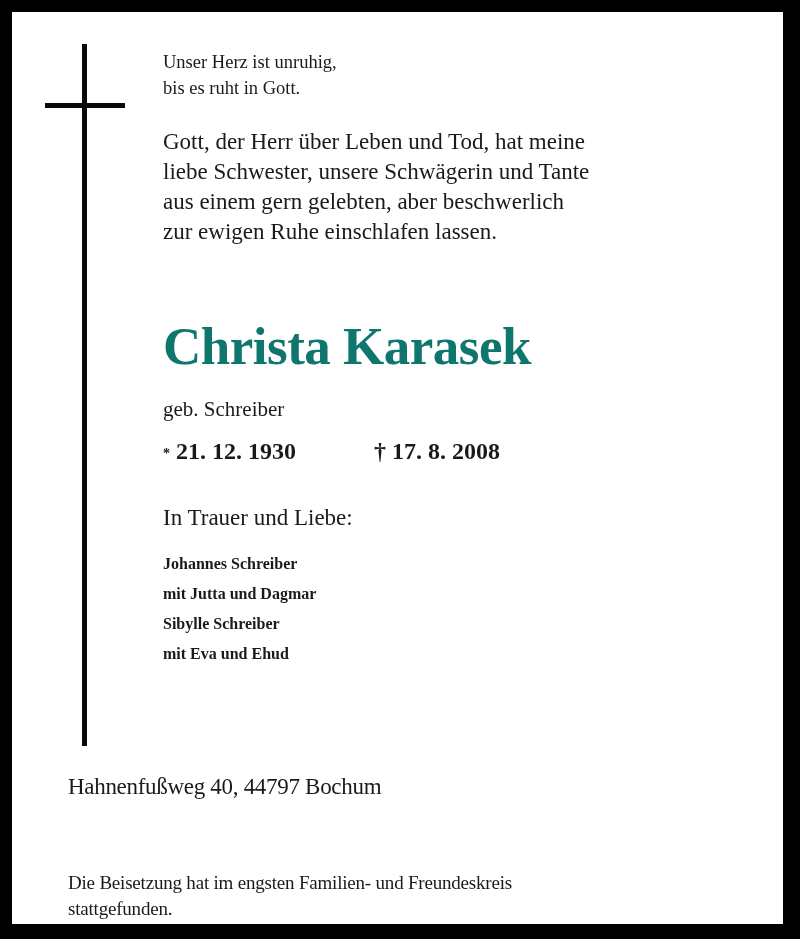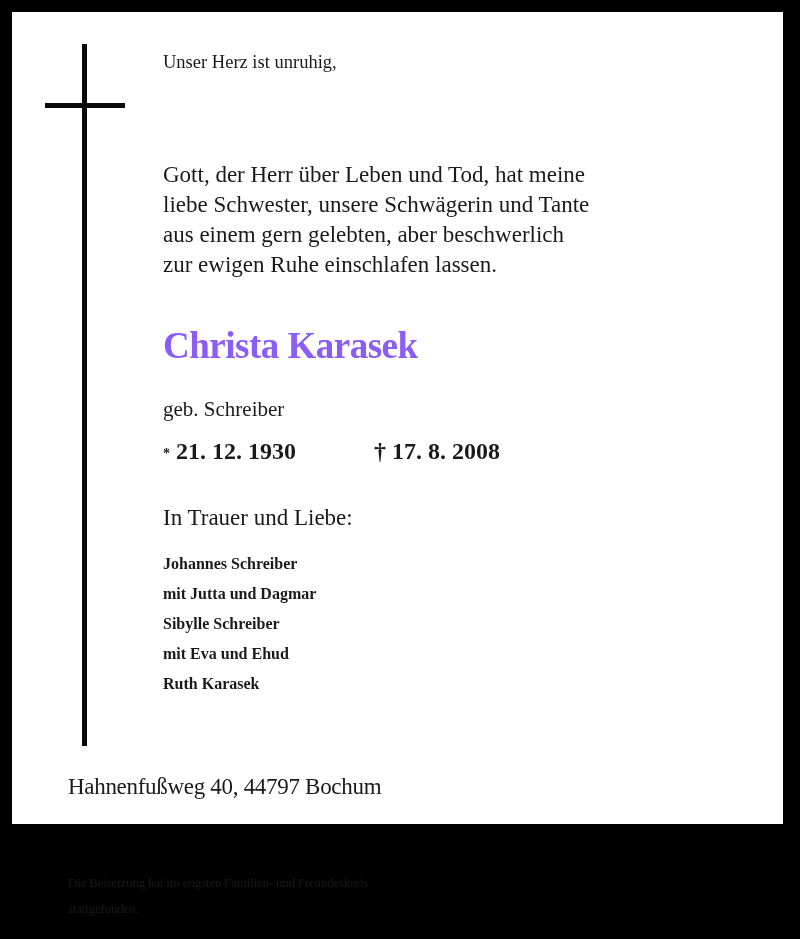--- a/index.html
+++ b/index.html
@@ -1,44 +1,45 @@
 <!DOCTYPE html>
 <html><head>
 <meta charset="utf-8">
 <style>
   html, body { margin:0; padding:0; }
   body { width:800px; height:939px; background:#000; position:relative; overflow:hidden; }
-  .frame { position:absolute; left:12px; top:12px; width:771px; height:812px; background:#fff; }
+  .frame { position:absolute; left:12px; top:12px; width:771px; height:912px; background:#fff; }
   .serif { font-family: "Liberation Serif", "DejaVu Serif", serif; color:#1a1a1a; }
   .cross-v { position:absolute; left:70px; top:32px; width:5px; height:702px; background:#0a0a0a; }
   .cross-h { position:absolute; left:33px; top:91px; width:80px; height:5px; background:#0a0a0a; }
   .abs { position:absolute; white-space:nowrap; }
   .motto { left:151px; top:37px; font-size:18.5px; line-height:26px; }
-  .intro { left:151px; top:115px; font-size:23px; line-height:30px;margin-top:33px; }
-  .name { left:151px; top:304px; font-size:37px; font-weight:bold; line-height:60px; color:#8b5cf6; letter-spacing:-0.5px; }
+  .intro { left:151px; top:115px; font-size:23px; line-height:30px; }
+  .name { left:151px; top:304px; font-size:53px; font-weight:bold; line-height:60px; color:#0f766e; letter-spacing:-0.5px; }
   .maiden { left:151px; top:383px; font-size:21px; font-weight:normal; line-height:28px; }
   .dates { left:151px; top:424px; font-size:24px; font-weight:bold; line-height:30px; }
   .dates .birth { display:inline-block; width:205px; }
   .dates .star { font-size:14px; vertical-align:top; position:relative; top:3px; margin-right:6px; }
   .mourn-intro { left:151px; top:491px; font-size:23px; line-height:30px; }
   .mourners { left:151px; top:537px; font-size:16px; font-weight:bold; line-height:30px; }
   .closing { left:151px; top:698px; font-size:23px; line-height:30px; }
   .address { left:56px; top:760px; font-size:23px; line-height:30px; letter-spacing:-0.3px; }
-  .note { left:56px; top:858px; font-size:13px; line-height:26px; letter-spacing:-0.2px; }
+  .note { left:56px; top:858px; font-size:19px; line-height:26px; letter-spacing:-0.2px; }
   .line { display:block; }
 </style>
 </head>
 <body>
 
 <div class="frame serif">
   <div class="cross-v"></div>
   <div class="cross-h"></div>
 
   <div class="abs motto">
     <span class="line">Unser Herz ist unruhig,</span>
+    <span class="line">bis es ruht in Gott.</span>
   </div>
 
   <div class="abs intro">
     <span class="line">Gott, der Herr über Leben und Tod, hat meine</span>
     <span class="line">liebe Schwester, unsere Schwägerin und Tante</span>
     <span class="line">aus einem gern gelebten, aber beschwerlich</span>
     <span class="line">zur ewigen Ruhe einschlafen lassen.</span>
   </div>
 
   <div class="abs name">Christa Karasek</div>
@@ -54,21 +55,20 @@
     </span>
   </div>
 
   <div class="abs mourn-intro">In Trauer und Liebe:</div>
 
   <div class="abs mourners">
     <span class="line">Johannes Schreiber</span>
     <span class="line">mit Jutta und Dagmar</span>
     <span class="line">Sibylle Schreiber</span>
     <span class="line">mit Eva und Ehud</span>
-    <span class="line">Ruth Karasek</span>
   </div>
 
 
   <div class="abs address">
     <span class="line">Hahnenfußweg 40, 44797 Bochum</span>
   </div>
 
   <div class="abs note">
     <span class="line">Die Beisetzung hat im engsten Familien- und Freundeskreis</span>
     <span class="line">stattgefunden.</span>

